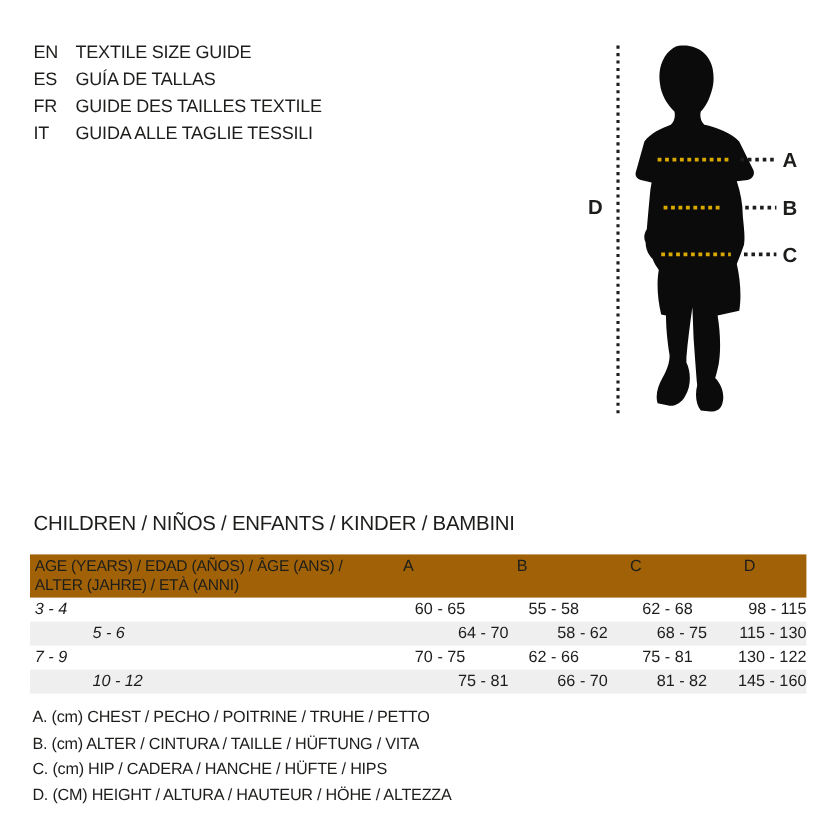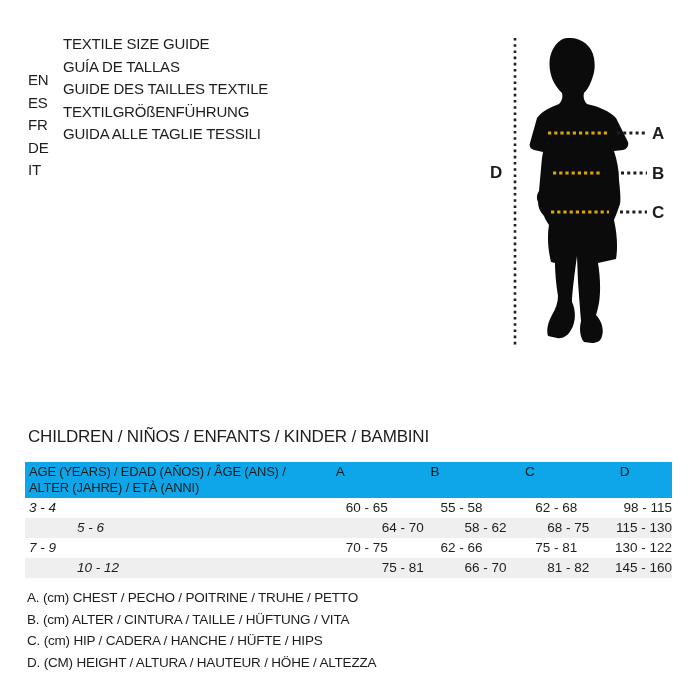--- a/index.html
+++ b/index.html
@@ -7,37 +7,37 @@
     position:relative;
     width:700px;height:700px;
     background:#ffffff;
     font-family:"Liberation Sans","DejaVu Sans",sans-serif;
     color:#1d1d1b;
     overflow:hidden;
   }
   
   .lang-list{position:absolute;left:28px;top:33px;}
   .lang-row{display:flex;height:22.5px;line-height:22.5px;font-size:15px;letter-spacing:-0.2px;}
-  .lang-code{width:35px;flex:0 0 35px;margin-top:36px;}
+  .lang-code{width:35px;flex:0 0 35px;}
   .lang-label{white-space:nowrap;}
   
   .category-title{
     position:absolute;left:28px;top:156px;
     font-size:15.5px;font-weight:bold;letter-spacing:-0.2px;white-space:nowrap;
   }
   
   .figure-svg{position:absolute;left:480px;top:20px;width:220px;height:330px;}
   .figure-letter{font-family:"Liberation Sans","DejaVu Sans",sans-serif;font-size:17px;font-weight:bold;fill:#1d1d1b;}
   
   .section-title{position:absolute;left:28px;top:427px;font-size:17px;letter-spacing:-0.2px;white-space:nowrap;}
   
   .size-table{position:absolute;left:25px;top:462px;width:647px;font-size:13.5px;}
   .thead{
     display:grid;grid-template-columns:268px 1fr 1fr 1fr 1fr;
-    background:#0ea5e9;
+    background:#a16207;
     padding:2px 0 3px 0;
   }
   .age-head{padding-left:4px;font-size:13px;line-height:15.5px;letter-spacing:-0.2px;}
   .col-head{text-align:center;line-height:15.5px;font-size:13.5px;}
   .trow{
     display:grid;grid-template-columns:268px 1fr 1fr 1fr 1fr;
     height:20px;line-height:20px;
   }
   .trow.alt{background:#efefef;padding-left:48px;}
   .age-cell{padding-left:4px;text-align:left;font-style:italic;}
@@ -56,24 +56,20 @@
       <span class="lang-code">EN</span>
       <span class="lang-label">TEXTILE SIZE GUIDE</span>
     </div>
     <div class="lang-row">
       <span class="lang-code">ES</span>
       <span class="lang-label">GUÍA DE TALLAS</span>
     </div>
     <div class="lang-row">
       <span class="lang-code">FR</span>
       <span class="lang-label">GUIDE DES TAILLES TEXTILE</span>
-    </div>
-    <div class="lang-row">
-      <span class="lang-code">DE</span>
-      <span class="lang-label">TEXTILGRÖßENFÜHRUNG</span>
     </div>
     <div class="lang-row">
       <span class="lang-code">IT</span>
       <span class="lang-label">GUIDA ALLE TAGLIE TESSILI</span>
     </div>
   </div>
 
 
   <svg class="figure-svg" viewBox="480 20 220 330" xmlns="http://www.w3.org/2000/svg">
 

